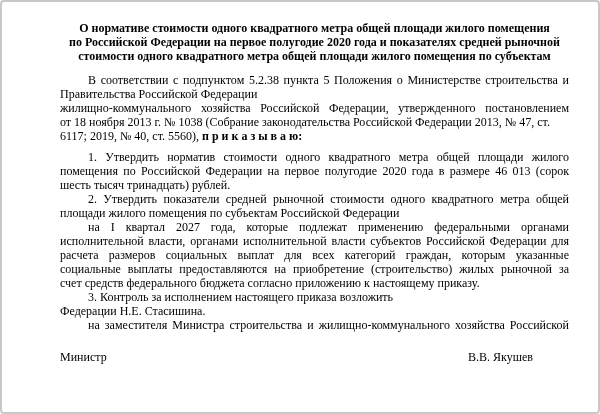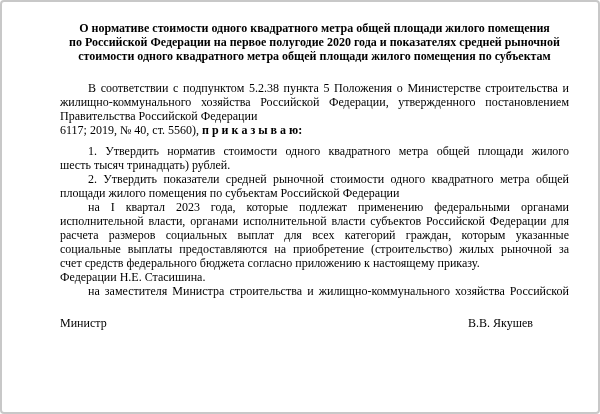--- a/index.html
+++ b/index.html
@@ -31,21 +31,21 @@
     padding: 19px 29px 0 34px;
   }
   .ln {
     text-align: left;
     white-space: normal;
   }
   .c  { text-align: center; }
   .j  { text-align: justify; text-align-last: justify; }
   .ind { text-indent: 28px; }
   .doc-title { font-weight: bold; }
-  .preamble { margin-top: 18px; }
+  .preamble { margin-top: 10px; }
   .item-1 { margin-top: 7px; }
   .directive-emphasis {
     font-weight: bold;
   }
   .signature-row {
     margin-top: 18px;
     display: flex;
     justify-content: space-between;
     align-items: center;
   }
@@ -61,41 +61,44 @@
     <div class="content">
 
       <div class="doc-title">
         <div class="ln c">О нормативе стоимости одного квадратного метра общей площади жилого помещения</div>
         <div class="ln c">по Российской Федерации на первое полугодие 2020 года и показателях средней рыночной</div>
         <div class="ln c">стоимости одного квадратного метра общей площади жилого помещения по субъектам</div>
       </div>
 
       <div class="preamble">
         <div class="ln j ind">В соответствии с подпунктом 5.2.38 пункта 5 Положения о Министерстве строительства и</div>
+        <div class="ln">Правительства Российской Федерации</div>
         <div class="ln j">жилищно-коммунального хозяйства Российской Федерации, утвержденного постановлением</div>
-        <div class="ln">Правительства Российской Федерации</div>
+        <div class="ln">от 18 ноября 2013 г. № 1038 (Собрание законодательства Российской Федерации 2013, № 47, ст.</div>
         <div class="ln"><span>6117; 2019, № 40, ст. 5560), </span><span class="directive-emphasis">п р и к а з ы в а ю:</span></div>
       </div>
 
       <div class="item-1">
         <div class="ln j ind">1. Утвердить норматив стоимости одного квадратного метра общей площади жилого</div>
+        <div class="ln j">помещения по Российской Федерации на первое полугодие 2020 года в размере 46 013 (сорок</div>
         <div class="ln">шесть тысяч тринадцать) рублей.</div>
       </div>
 
       <div class="item-2">
         <div class="ln j ind">2. Утвердить показатели средней рыночной стоимости одного квадратного метра общей</div>
         <div class="ln">площади жилого помещения по субъектам Российской Федерации</div>
-        <div class="ln j ind">на I квартал 2023 года, которые подлежат применению федеральными органами</div>
+        <div class="ln j ind">на I квартал 2027 года, которые подлежат применению федеральными органами</div>
         <div class="ln j">исполнительной власти, органами исполнительной власти субъектов Российской Федерации для</div>
         <div class="ln j">расчета размеров социальных выплат для всех категорий граждан, которым указанные</div>
         <div class="ln j">социальные выплаты предоставляются на приобретение (строительство) жилых рыночной за</div>
         <div class="ln">счет средств федерального бюджета согласно приложению к настоящему приказу.</div>
       </div>
 
       <div class="item-3">
+        <div class="ln ind">3. Контроль за исполнением настоящего приказа возложить</div>
         <div class="ln">Федерации Н.Е. Стасишина.</div>
         <div class="ln j ind">на заместителя Министра строительства и жилищно-коммунального хозяйства Российской</div>
       </div>
 
       <div class="signature-row">
         <span>Министр</span>
         <span class="signature-name">В.В. Якушев</span>
       </div>
 
     </div>

